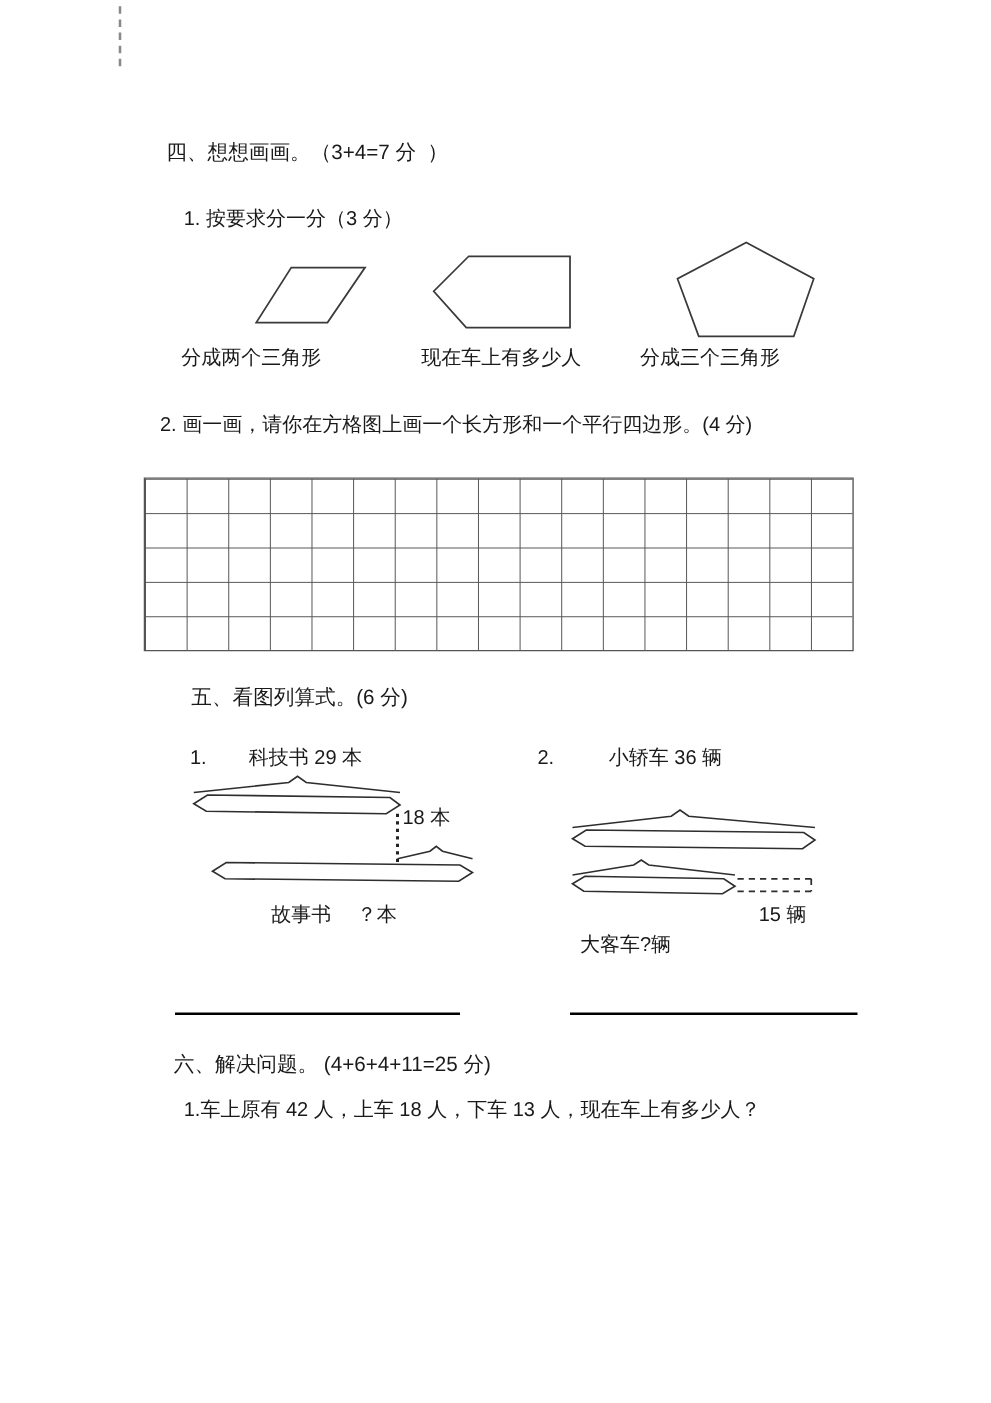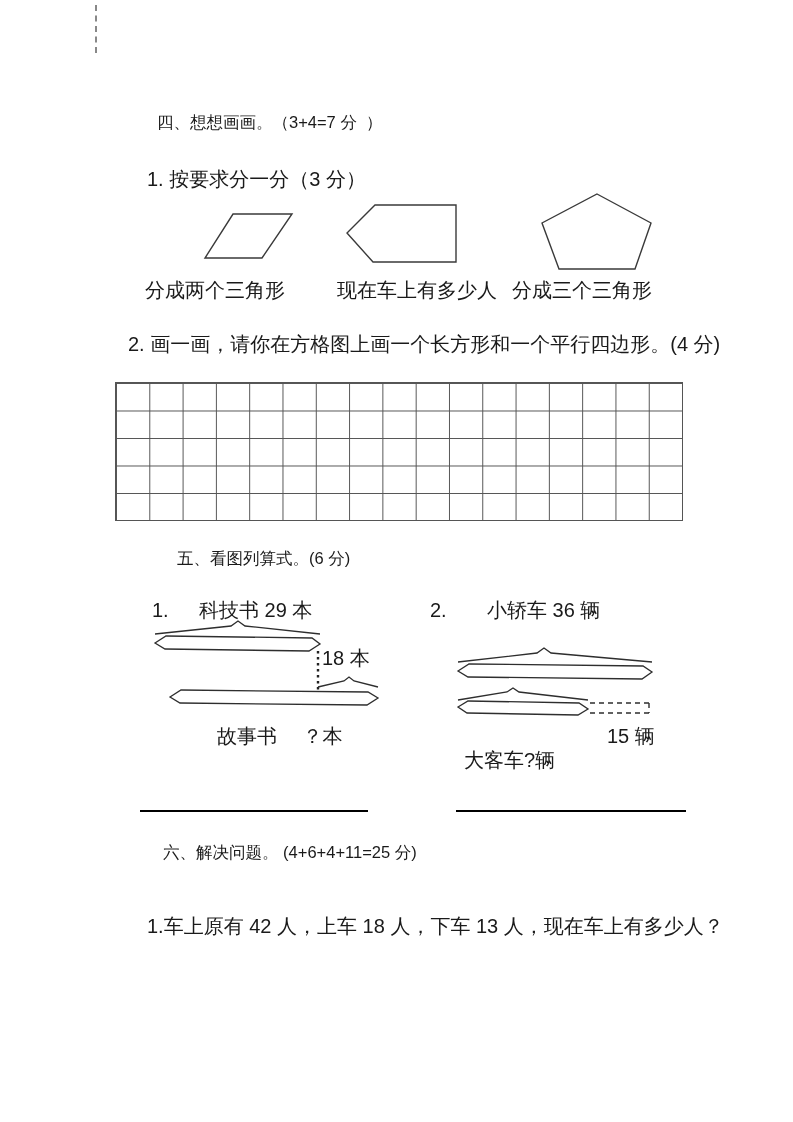--- a/index.html
+++ b/index.html
@@ -3,22 +3,22 @@
 <meta charset="utf-8">
 <style>
   * { margin:0; padding:0; box-sizing:border-box; }
   html,body { background:#ffffff; }
   .page {
     position:relative; width:793px; height:1122px; margin:0 auto;
     background:#ffffff; color:#1a1a1a;
     font-family:"Liberation Sans","DejaVu Sans",sans-serif;
     overflow:hidden;
   }
-  .t { position:absolute; font-size:20px; line-height:1.3; white-space:pre; color:#1a1a1a; }
-  .t.lg { font-size:16.5px;margin-left:24px; }
+  .t { position:absolute; font-size:16px; line-height:1.3; white-space:pre; color:#1a1a1a; }
+  .t.lg { font-size:16.5px; }
   svg.fig { position:absolute; overflow:visible; }
   .shape { stroke:#3a3a3a; fill:none; stroke-width:1.4px; }
   .bar   { stroke:#2e2e2e; fill:none; stroke-width:1.3px; }
   .brace { stroke:#2e2e2e; fill:none; stroke-width:1.3px; }
   .dot-v { stroke:#222; stroke-width:2.4px; stroke-dasharray:2.5 3.5; fill:none; }
   .dash-h{ stroke:#2e2e2e; stroke-width:1.4px; stroke-dasharray:5 4; fill:none; }
   .grid {
     position:absolute; left:115px; top:382px; width:568px; height:139px;
     border:1px solid #555;
     background-image:
@@ -84,15 +84,15 @@
     <line class="dash-h" x1="138" y1="73" x2="197" y2="73"></line>
     <line class="dash-h" x1="197" y1="63" x2="197" y2="73"></line>
   </svg>
   <div class="t" style="left:464px; top:723px;margin-top:24px;">大客车?辆</div>
   <div class="t" style="left:607px; top:723px;">15 辆</div>
 
   <div class="ansline" style="left:140px; top:810px; width:228px;"></div>
   <div class="ansline" style="left:456px; top:810px; width:230px;"></div>
 
   <div class="t lg" style="left:139px; top:842px;">六、解决问题。 (4+6+4+11=25 分)</div>
-  <div class="t" style="left:147px; top:913px;">1.车上原有 42 人，上车 18 人，下车 13 人，现在车上有多少人？</div>
+  <div class="t" style="left:147px; top:879px;">1.车上原有 42 人，上车 18 人，下车 13 人，现在车上有多少人？</div>
 
 </div>
 
 </body></html>

